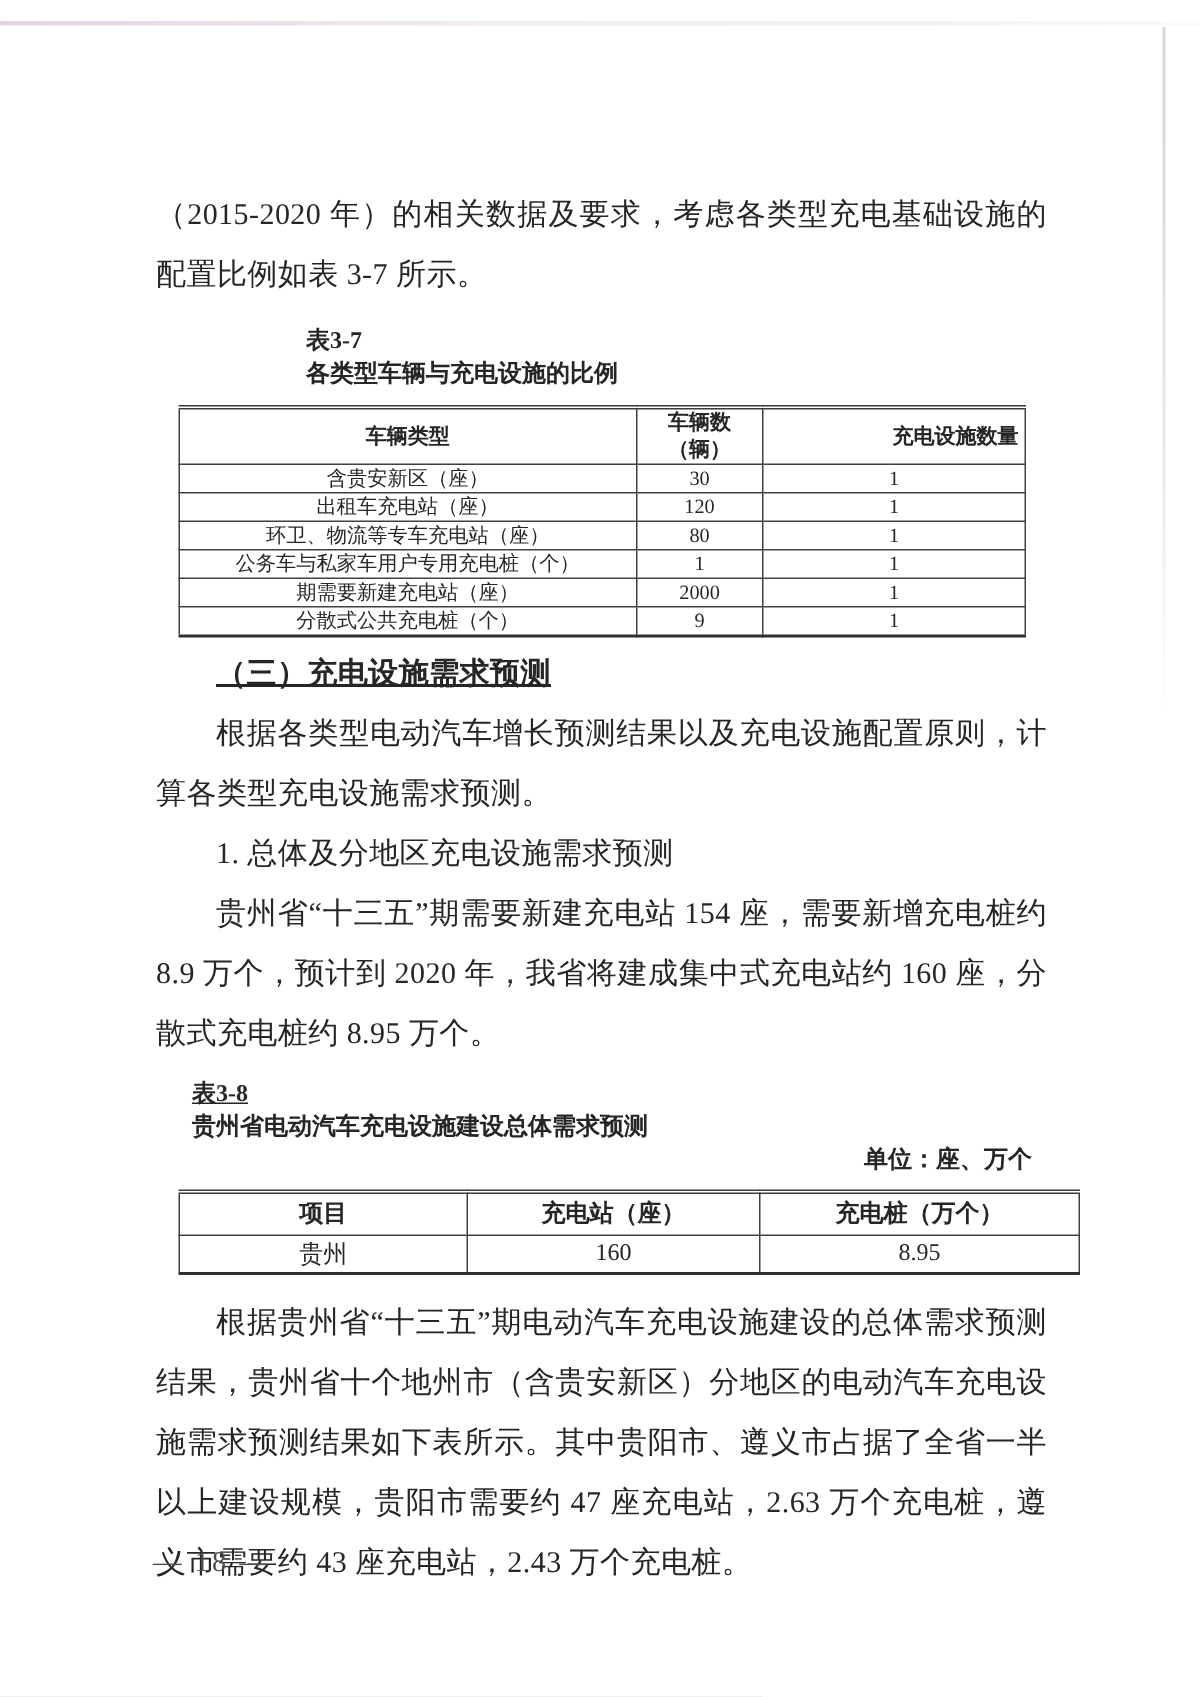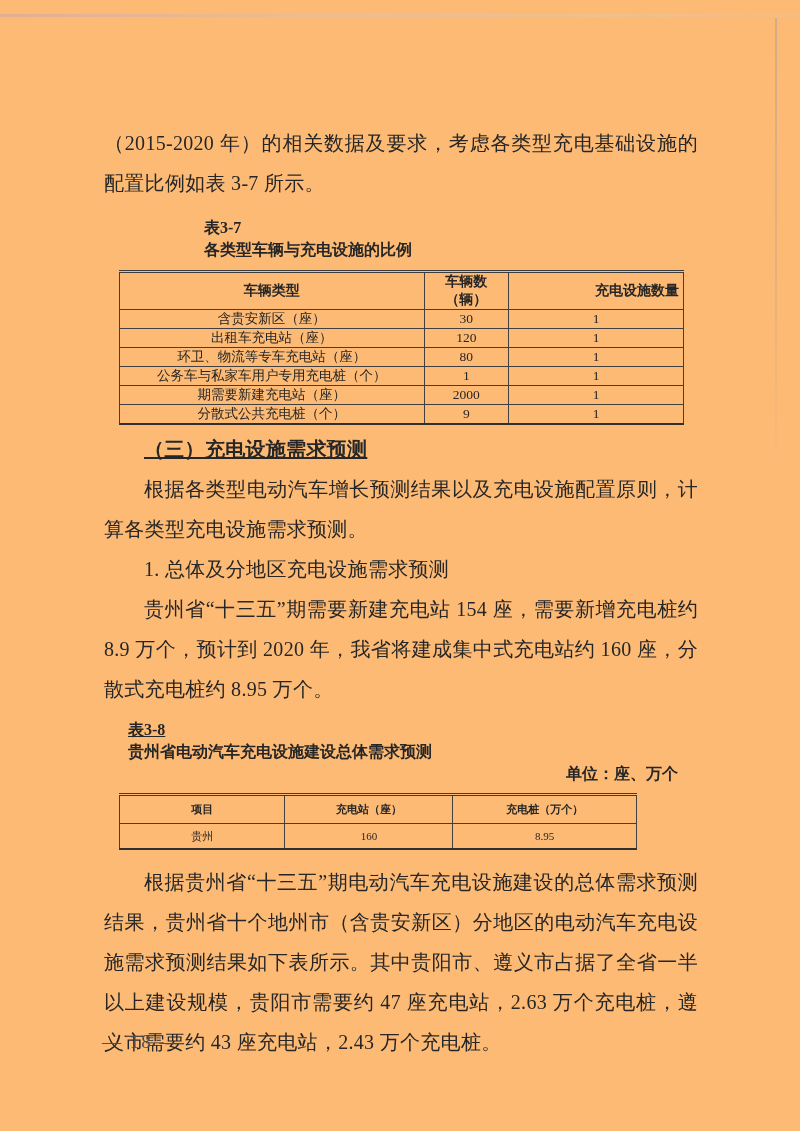--- a/index.html
+++ b/index.html
@@ -5,21 +5,21 @@
   html, body {
     margin: 0;
     padding: 0;
     background: #e8e8e8;
   }
   .page {
     position: relative;
     width: 800px;
     height: 1131px;
     margin: 0 auto;
-    background: #fdba74;
+    background: #ffffff;
     overflow: hidden;
     font-family: "Liberation Serif", "DejaVu Serif", serif;
     color: #262626;
   }
   
   .scan-top-line {
     position: absolute;
     top: 14px; left: 0;
     width: 100%; height: 3px;
     background: linear-gradient(to right,
@@ -65,21 +65,21 @@
     font-size: 16px;
     line-height: 22px;
     flex-direction: column;
   }
   .caption37 { margin-top: 14px; }
   .caption37 .cap-label { margin-left: 100px; }
   .caption37 .cap-title { flex: 1; text-align: center; }
   .caption38 { margin-top: 10px; }
   .caption38 .cap-label { margin-left: 15px; text-decoration: underline; }
   .caption38 .cap-title38 { margin-left: 24px; }
-  .caption38 .cap-unit { margin-left: auto; margin-right: 20px; }
+  .caption38 .cap-unit { margin-left: auto; margin-right: 10px; }
   
   table.doc-table {
     border-collapse: collapse;
     margin-left: 15px;
     border-top: 3px double #3c3c3c;
     border-bottom: 2.5px solid #303030;
   }
   table.doc-table th, table.doc-table td {
     border: 1px solid #404040;
     text-align: center;
@@ -92,23 +92,23 @@
     width: 565px;
     margin-top: 9px;
     font-size: 13.5px;
   }
   .t37 th { height: 20px; font-size: 14px; }
   .t37 td { height: 17px; }
   .t37 .col-type  { width: 54%; }
   .t37 .col-count { width: 15%; }
   .t37 .col-fac   { width: 31%; text-align: right; }
   table.t38 {
-    width: 518px;
+    width: 601px;
     margin-top: 8px;
-    font-size: 11px;
+    font-size: 16px;
   }
   .t38 th { height: 27px; }
   .t38 td { height: 24px; }
   .t38 .col-item { width: 32%; }
   .t38 .col-stn  { width: 32.5%; }
   .t38 .col-pile { width: 35.5%; }
   .after-table { margin-top: 12px; }
   .page-number {
     position: absolute;
     left: 102px;

